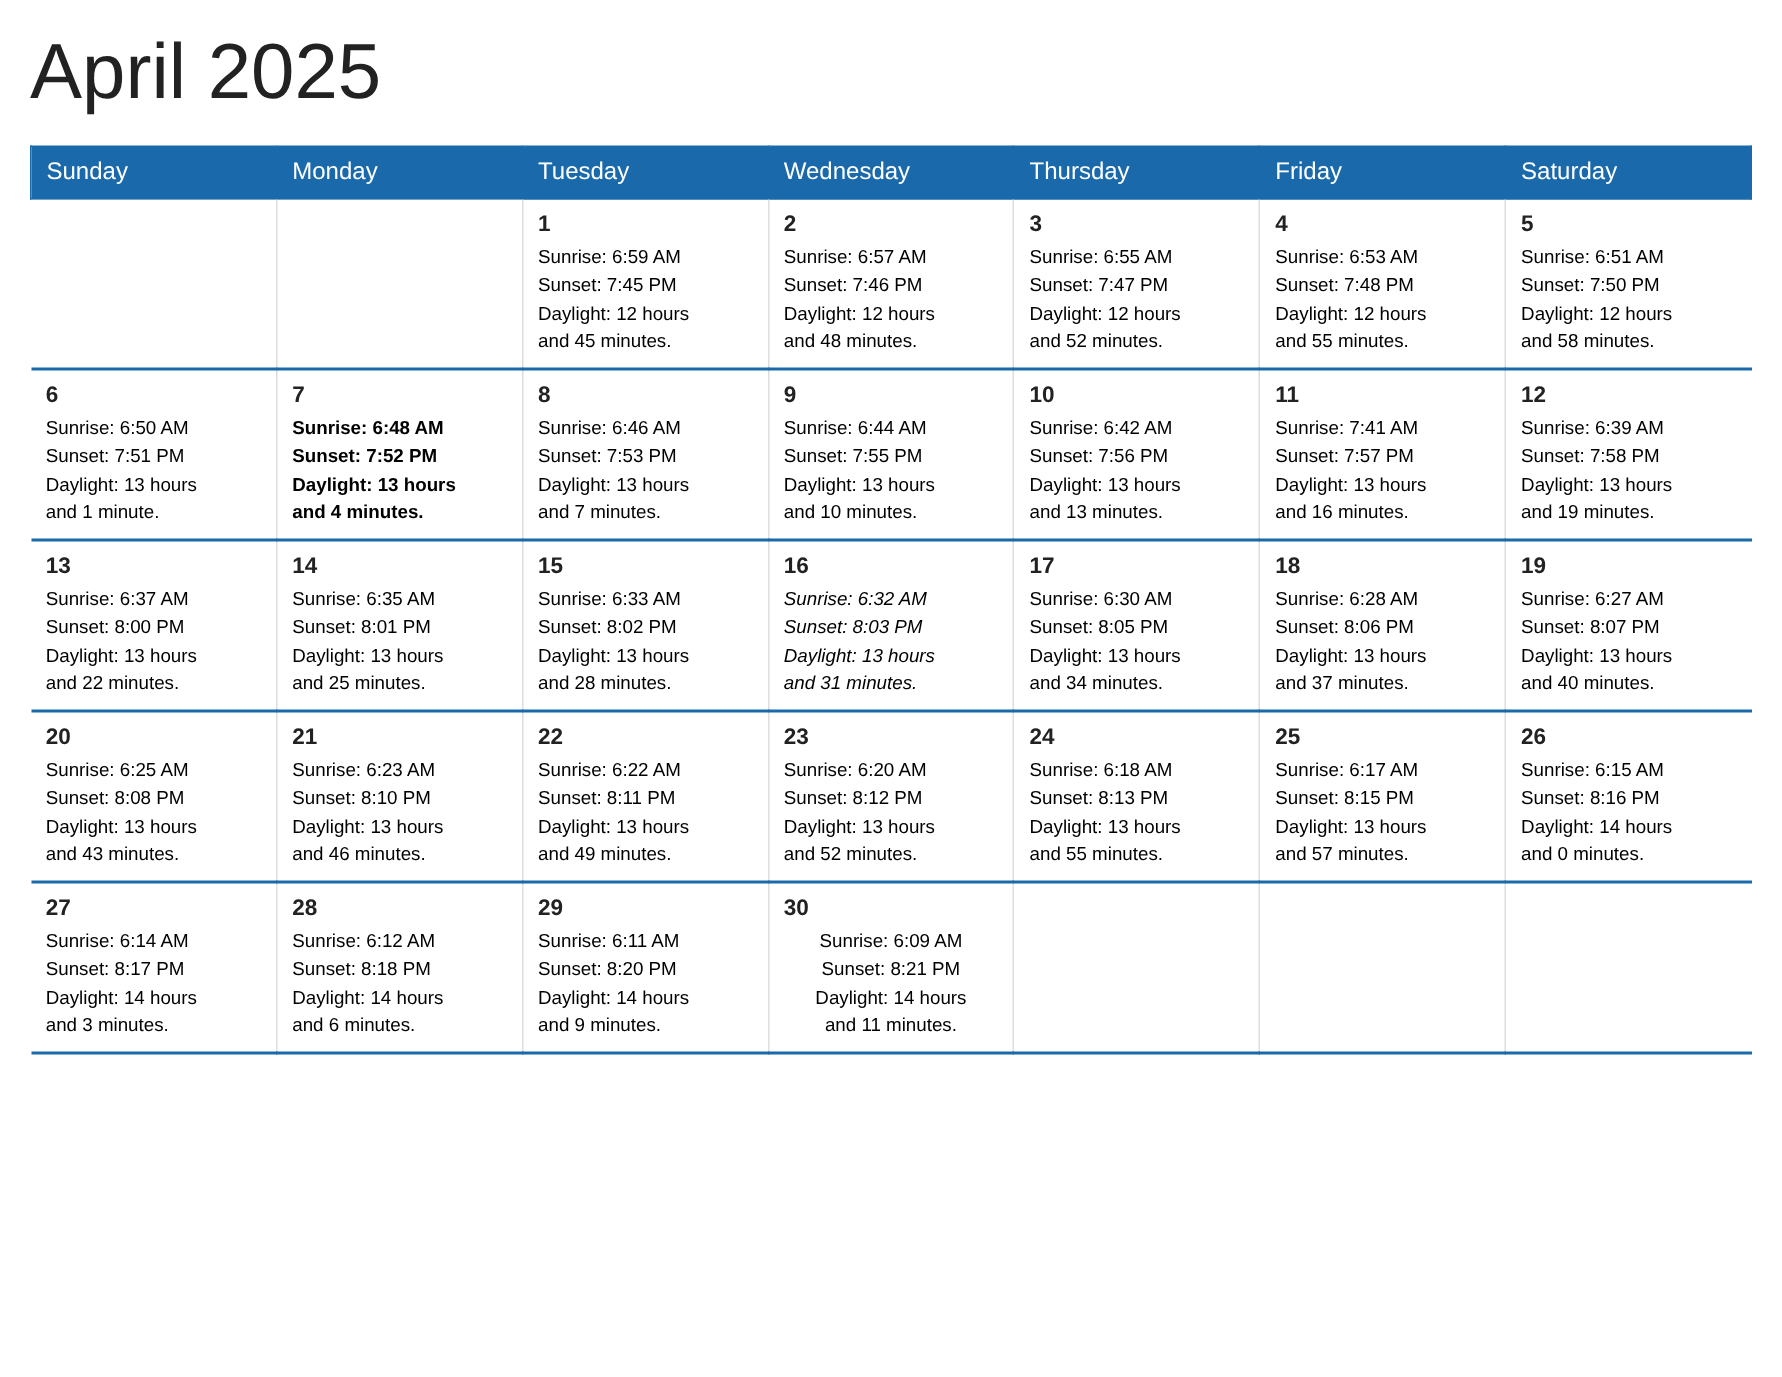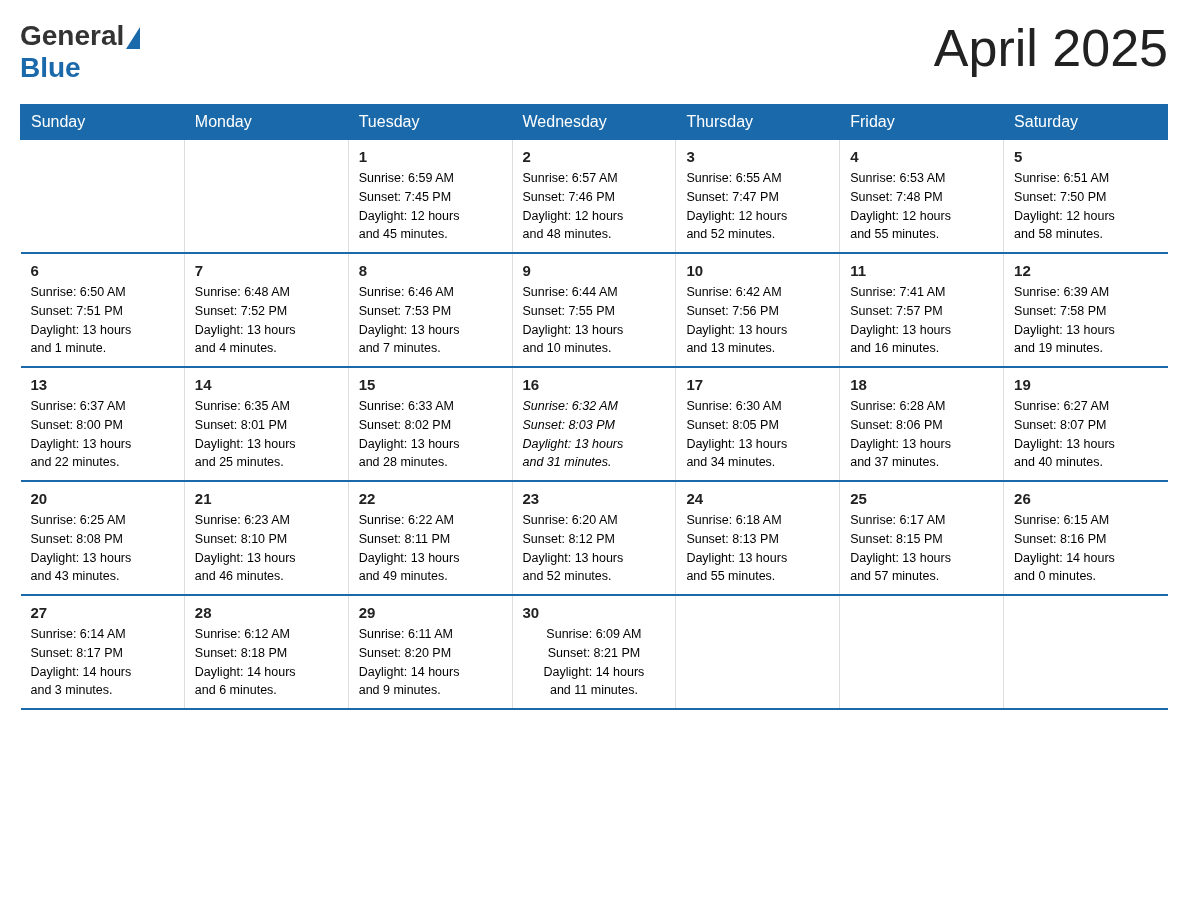--- a/index.html
+++ b/index.html
@@ -101,27 +101,20 @@
       line-height: 1.5;
     }
     .empty-cell {
       background: #fff;
     }
   </style>
 </head>
 <body>
 
 <div class="header">
-  <div class="logo-wrapper">
-    <div class="logo-line1">
-      <span class="logo-text-general">General</span>
-      <div class="logo-triangle"></div>
-    </div>
-    <span class="logo-text-blue">Blue</span>
-  </div>
   <div class="title-block">
     <div class="month-title">April 2025</div>
   </div>
 </div>
 
 <table>
   <thead>
     <tr>
     <th>Sunday</th>
         <th>Monday</th>
@@ -175,21 +168,21 @@
       <tr>
         <td>
           <span class="day-number">6</span>
           <div class="day-info" style="white-space: pre-line;">Sunrise: 6:50 AM
 Sunset: 7:51 PM
 Daylight: 13 hours
 and 1 minute.</div>
         </td>
         <td>
           <span class="day-number">7</span>
-          <div class="day-info" style="white-space: pre-line;">Sunrise: 6:48 AM
+          <div class="day-info" style="white-space: pre-line; font-weight: bold;">Sunrise: 6:48 AM
 Sunset: 7:52 PM
 Daylight: 13 hours
 and 4 minutes.</div>
         </td>
         <td>
           <span class="day-number">8</span>
           <div class="day-info" style="white-space: pre-line;">Sunrise: 6:46 AM
 Sunset: 7:53 PM
 Daylight: 13 hours
 and 7 minutes.</div>

